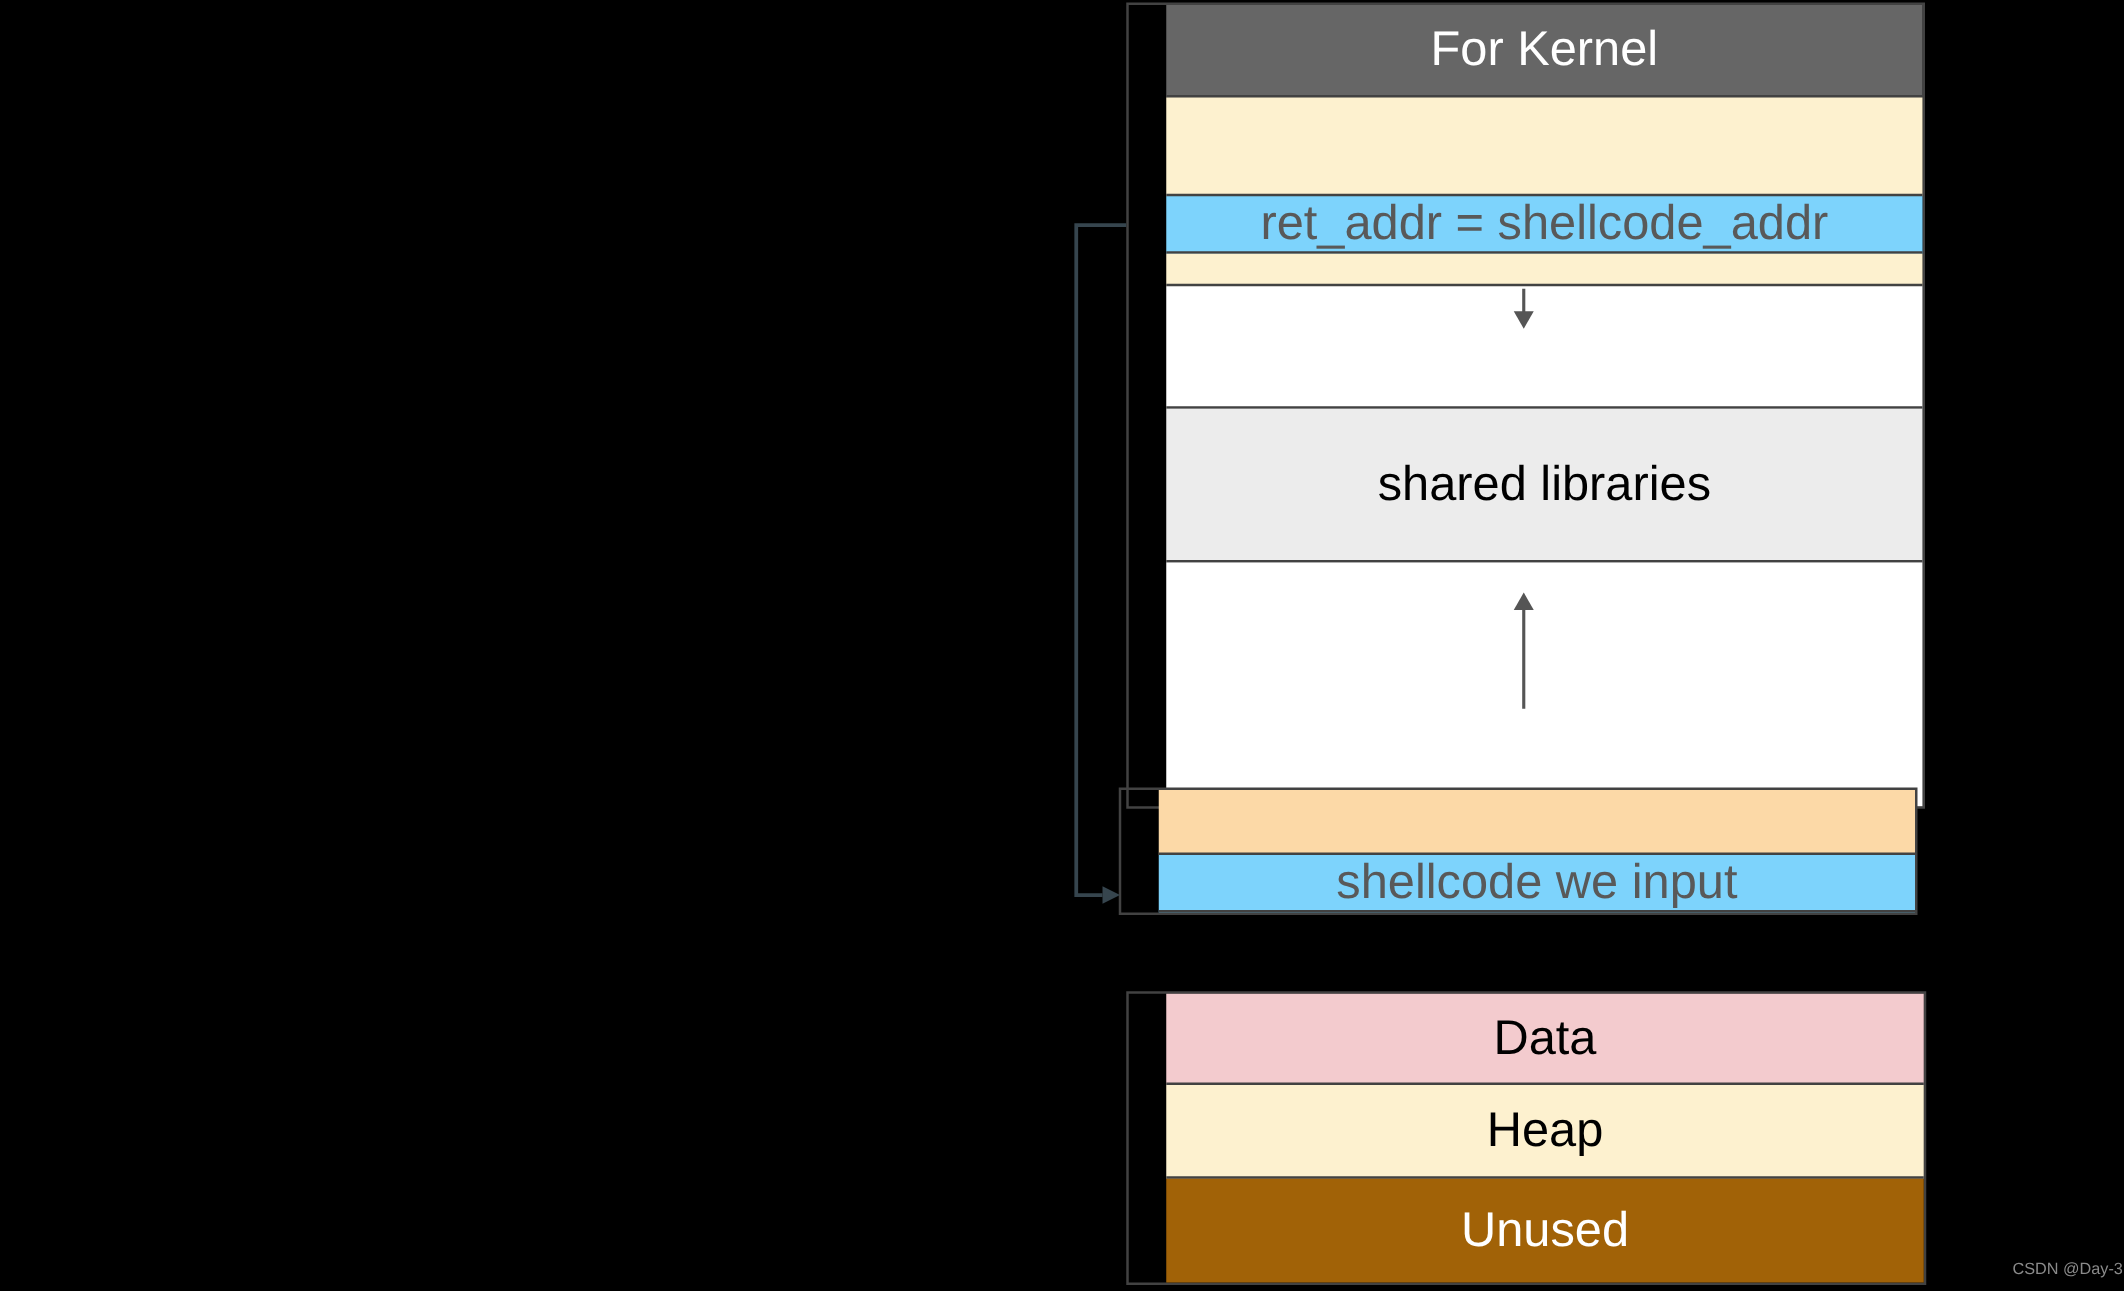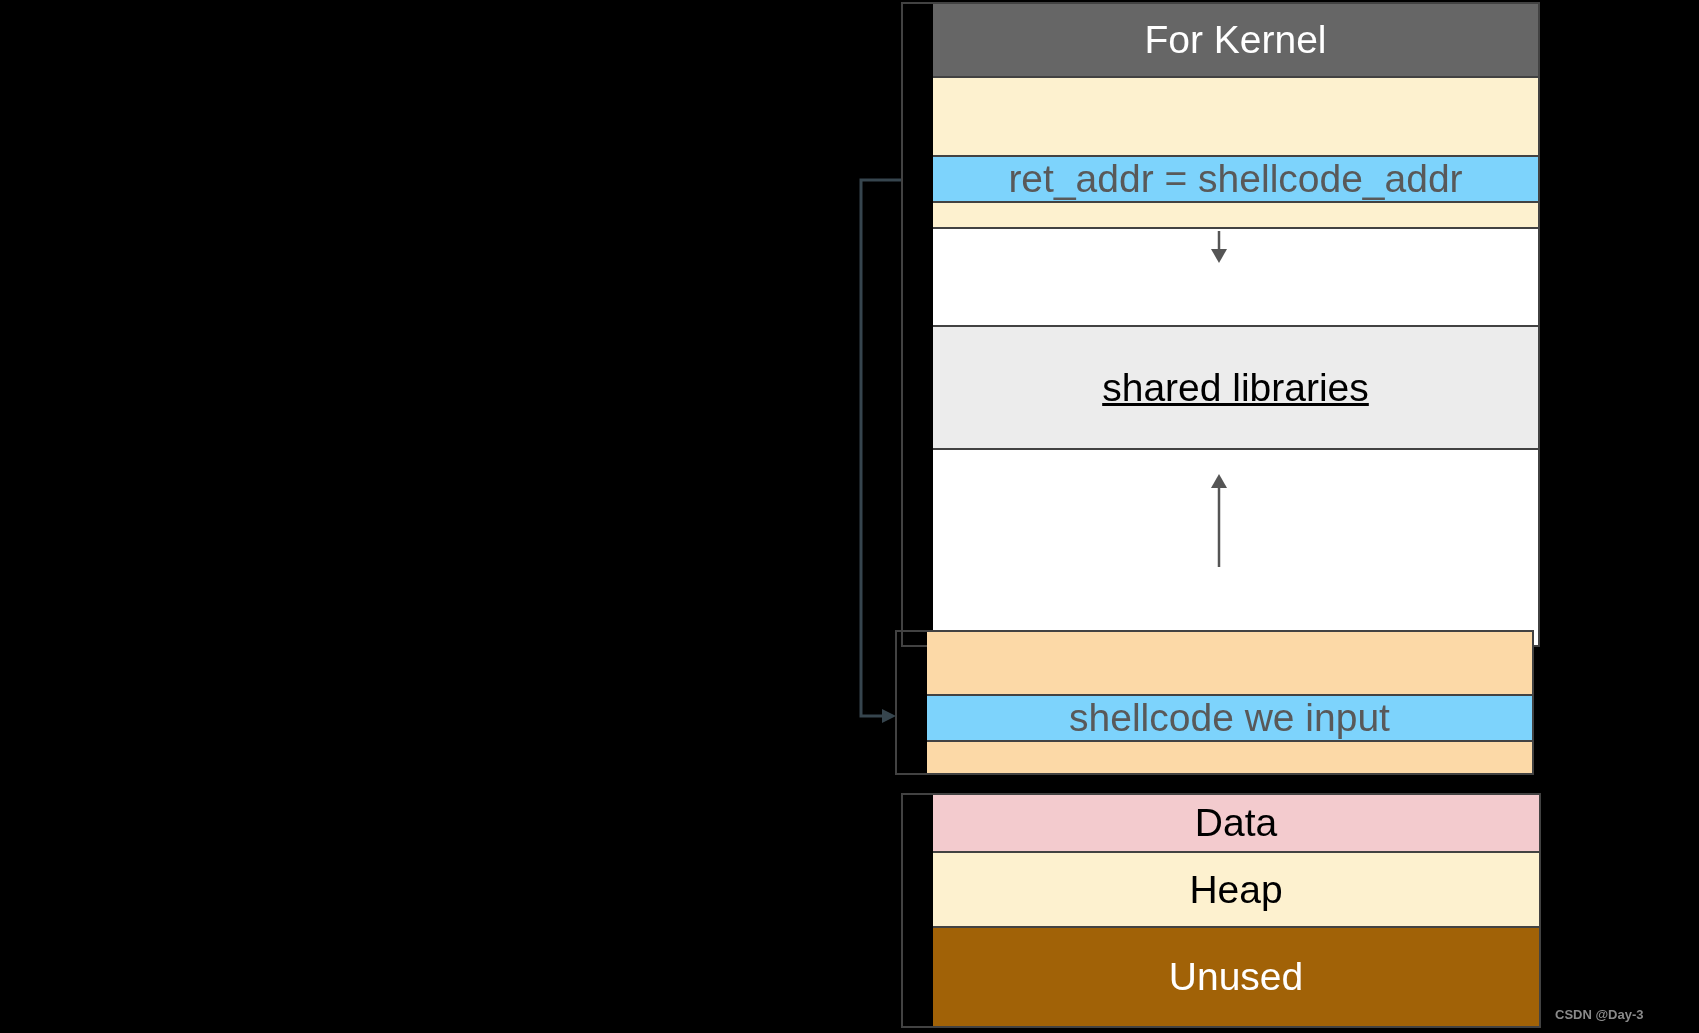--- a/index.html
+++ b/index.html
@@ -13,33 +13,33 @@
   .seg:last-child{border-bottom:none;flex:1;}
   .main-col{left:901px;top:2px;width:639px;height:645px;z-index:1;}
   .seg-kernel{height:74px;background:#666666;color:#ffffff;}
   .seg-cream{background:#FDF1CF;}
   .seg-cream1{height:79px;}
   .seg-cream2{height:26px;}
   .seg-red{background:#7dd3fc;color:#595959;}
   .seg-retaddr{height:46px;}
   .seg-white{background:#ffffff;}
   .seg-white1{height:98px;}
-  .seg-sharedlibs{height:123px;background:#ECECEC;text-decoration:underline;}
+  .seg-sharedlibs{height:123px;background:#ECECEC;}
   .seg-white2{height:118px;}
   .seg-heap{background:#D8E7D3;}
-  .shell-box{left:895px;top:630px;width:639px;height:145px;z-index:3;}
+  .shell-box{left:895px;top:630px;width:639px;height:102px;z-index:3;}
   .seg-orange{background:#FCD9A7;}
   .seg-orange1{height:64px;}
   .seg-shellcode{height:46px;}
   .lower-col{left:901px;top:793px;width:640px;height:235px;z-index:1;}
-  .seg-data{height:58px;background:#F3CBCE;}
+  .seg-data{height:73px;background:#F3CBCE;}
   .seg-text{height:75px;background:#FDF1CF;}
   .seg-unused{background:#a16207;color:#ffffff;}
   .overlay{position:absolute;left:0;top:0;width:1699px;height:1033px;z-index:5;pointer-events:none;}
-  .watermark{position:absolute;left:1555px;top:1007px;font-size:13px;color:#8a8a8a;z-index:6;letter-spacing:0px;font-weight:bold;}
+  .watermark{position:absolute;left:1610px;top:1007px;font-size:13px;color:#8a8a8a;z-index:6;letter-spacing:0px;}
 </style>
 </head>
 <body>
 
 <div class="canvas">
 
   <div class="column main-col">
     <div class="seg seg-kernel">
       <span>For Kernel</span>
     </div>

